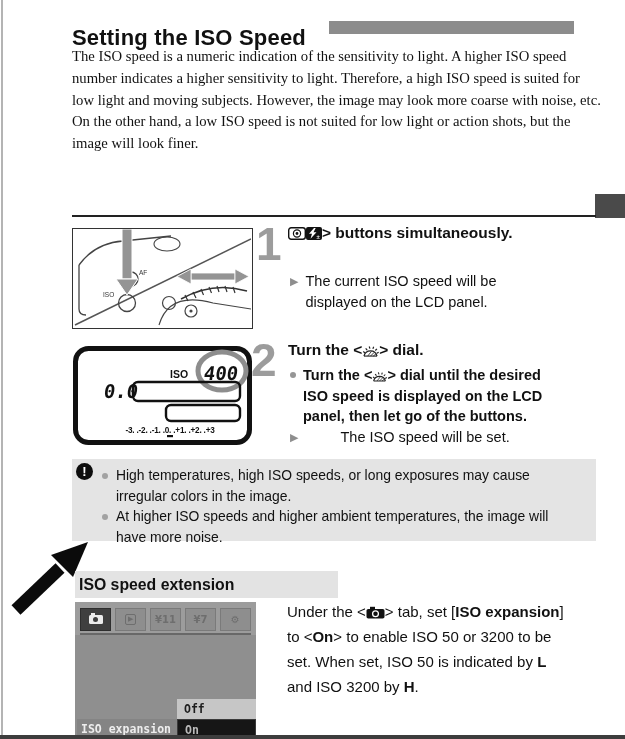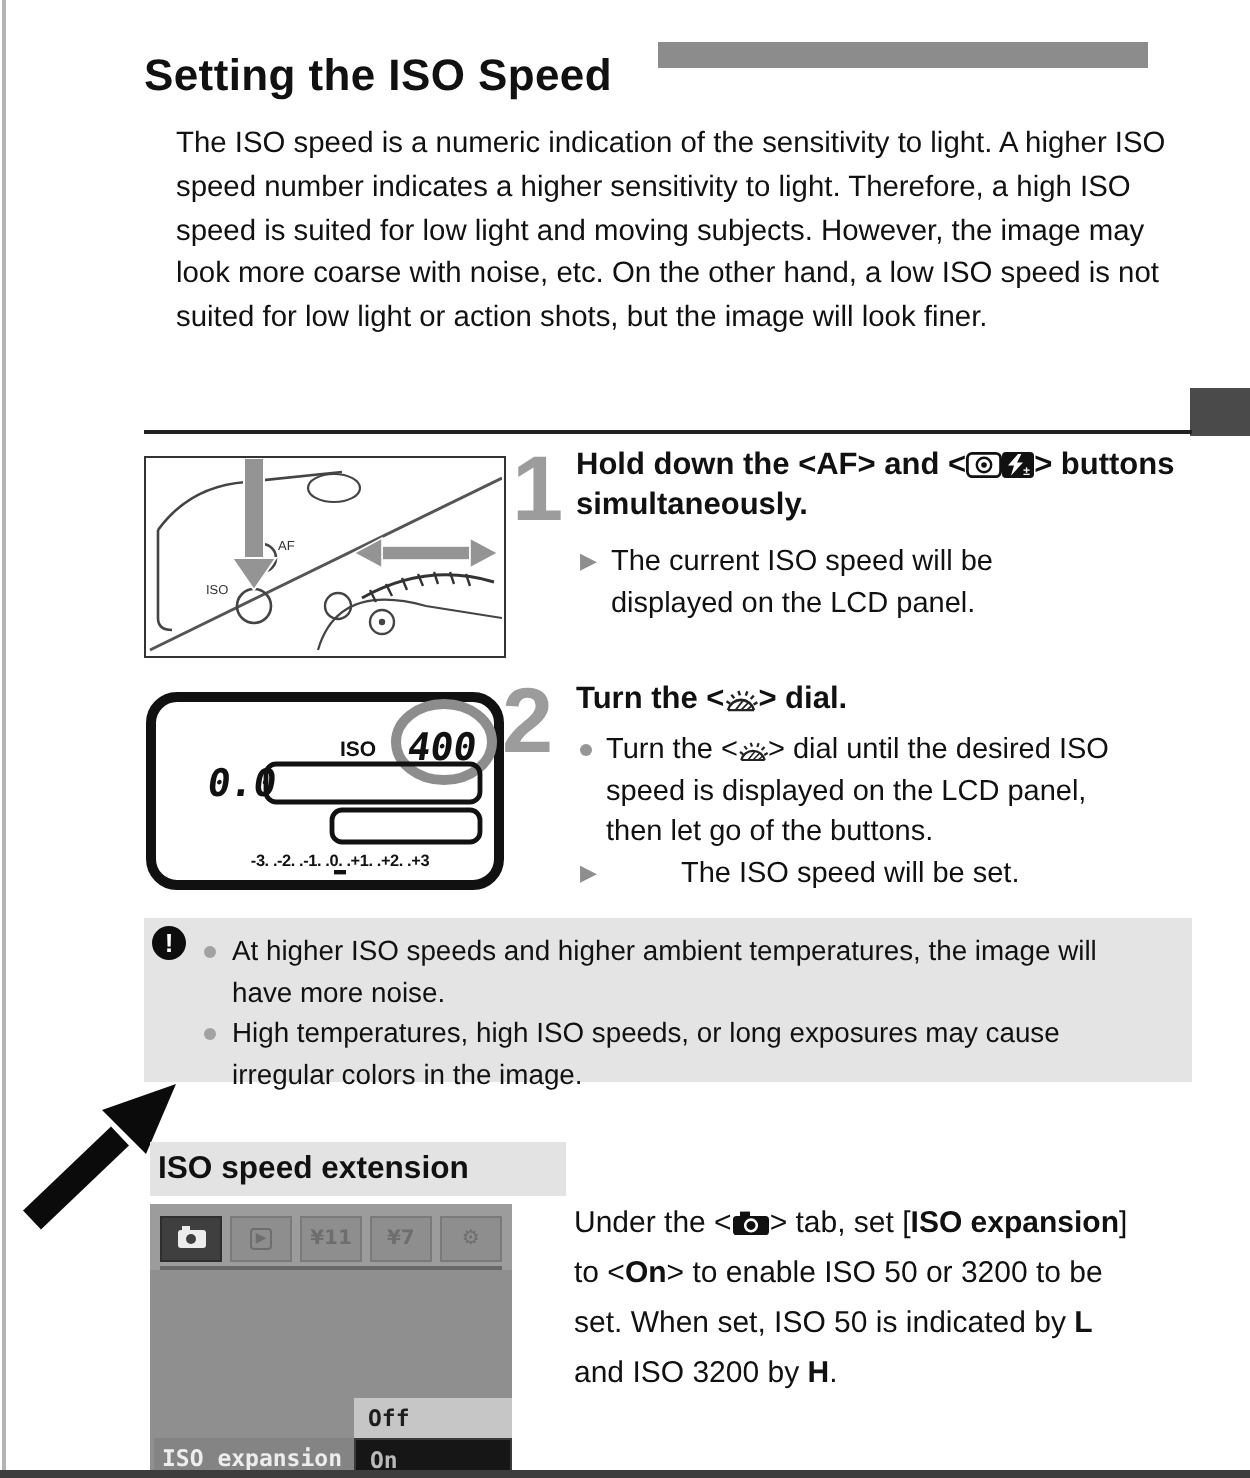--- a/index.html
+++ b/index.html
@@ -7,51 +7,51 @@
         font-family:"Liberation Sans",sans-serif;color:#111;}
 
   .leftedge{position:absolute;left:1px;top:0;width:2px;height:739px;background:#b4b4b4;}
   .botedge{position:absolute;left:0;top:735px;width:625px;height:4px;background:#3d3d3d;}
 
   .title{position:absolute;left:72px;top:10px;font-size:22px;font-weight:bold;letter-spacing:.2px;}
   .titlebar{position:absolute;left:329px;top:21px;width:245px;height:13px;background:#8c8c8c;}
   .pagetab{position:absolute;left:595px;top:194px;width:30px;height:24px;background:#4a4a4a;}
 
   .intro{position:absolute;left:72px;top:46px;width:533px;font-size:14.7px;line-height:21.8px;}
-  .intro p{margin:16px;}
+  .intro p{margin:0;font-family:Liberation Serif, serif;}
   .rule{position:absolute;left:72px;top:215px;width:524px;height:1.5px;background:#222;}
 
   .illus1{position:absolute;left:72px;top:228px;width:181px;height:101px;border:1.5px solid #333;
           box-sizing:border-box;background:#fff;}
   .lcd{position:absolute;left:72px;top:345px;width:181px;height:101px;}
 
   .stepnum{position:absolute;font-size:46px;font-weight:bold;color:#9c9c9c;line-height:1;}
   #num1{left:256px;top:221px;} #num2{left:251px;top:337px;}
 
   .step-head{position:absolute;left:288px;width:315px;font-size:15.5px;font-weight:bold;line-height:20px;margin:0;}
   #head1{top:223px;} #head2{top:340px;}
 
   .ritem{position:absolute;left:290px;display:flex;gap:7px;font-size:14.5px;line-height:20.5px;}
   .rmark{color:#8e8e8e;font-size:11px;line-height:20px;flex:0 0 auto;}
   .bdot{flex:0 0 auto;width:6px;height:6px;border-radius:50%;background:#969696;margin-top:7px;}
   #res1{top:271px;} #res1 .rtext{width:238px;}
-  #bul2{top:365px;} #bul2 .rtext{width:266px;}
+  #bul2{top:365px;} #bul2 .rtext{width:266px;font-weight:bold;}
   #res2{top:427px;} #res2 .rtext{width:280px;margin-left:35px;}
 
   .caution{position:absolute;left:72px;top:459px;width:524px;height:82px;background:#e4e4e4;}
   .cicon{position:absolute;left:4px;top:4px;width:17px;height:17px;border-radius:50%;background:#0d0d0d;
          color:#fff;font-weight:bold;font-size:13px;text-align:center;line-height:17px;}
   .clist{position:absolute;left:30px;top:6px;width:488px;}
   .citem{display:flex;gap:8px;font-size:13.9px;line-height:20.5px;}
   .citem .bdot{background:#a2a2a2;margin-top:8px;}
   .citem .rtext{width:462px;}
 
   .annot{position:absolute;left:4px;top:536px;width:100px;height:82px;}
 
-  .extheading{position:absolute;left:75px;top:571px;width:208px;height:27px;background:#e3e3e3;
+  .extheading{position:absolute;left:75px;top:571px;width:263px;height:27px;background:#e3e3e3;
               font-size:15.8px;font-weight:bold;line-height:27px;padding-left:4px;box-sizing:border-box;}
 
   .shot{position:absolute;left:75px;top:602px;width:181px;height:137px;background:#9c9c9c;overflow:hidden;}
   .shotbody{position:absolute;left:0;top:33px;right:0;bottom:0;background:#8f8f8f;}
   .tabs{position:absolute;left:5px;top:6px;right:5px;height:23px;display:flex;gap:3.5px;
         border-bottom:2px solid #686868;padding-bottom:2px;}
   .mtab{flex:1;background:#8e8e8e;border:1px solid #7a7a7a;display:flex;align-items:center;justify-content:center;
         color:#6e6e6e;font-size:10px;font-weight:bold;font-family:"DejaVu Sans",sans-serif;box-sizing:border-box;}
   .mtab.sel{background:#3f3f3f;border-color:#2e2e2e;}
   .playbox{border:1.3px solid #6e6e6e;border-radius:2px;font-size:7px;line-height:9px;padding:0 2px;}
@@ -108,21 +108,21 @@
       <path d="M112,66 l3,6 M120,63 l3,6 M128,60 l2.5,6 M136,58 l2.5,6 M144,57 l2,6 M152,57 l2,6 M160,58 l2,6" stroke="#333" stroke-width="1.2"></path>
       <g fill="#949494" stroke="#ffffff" stroke-width="0.8">
         <rect x="118" y="44" width="44" height="7"></rect>
         <polygon points="118,40 118,55 104,47.5"></polygon>
         <polygon points="162,40 162,55 176,47.5"></polygon>
       </g>
     </svg>
   </div>
 
   <div class="stepnum" id="num1">1</div>
-  <h2 class="step-head" id="head1"><span>Hold down the &lt;AF&gt; and &lt;</span><span class="ic"><svg width="18" height="13" viewBox="0 0 18 13">
+  <h2 class="step-head" id="head1"><span class="ic"><svg width="18" height="13" viewBox="0 0 18 13">
           <rect x="0.7" y="0.7" width="16.6" height="11.6" rx="2.5" fill="none" stroke="#111" stroke-width="1.4"></rect>
           <circle cx="9" cy="6.5" r="3.6" fill="none" stroke="#111" stroke-width="1.2"></circle>
           <circle cx="9" cy="6.5" r="1.4" fill="#111"></circle>
         </svg></span><span class="ic"><svg width="16" height="13" viewBox="0 0 16 13">
           <rect width="16" height="13" rx="2" fill="#111"></rect>
           <polygon points="8,1 3,6.8 6,6.8 4.5,11.8 10.5,5.2 7.5,5.2 9.7,1" fill="#fff"></polygon>
           <text x="10.6" y="11.5" font-size="6" fill="#fff" font-weight="bold">±</text>
         </svg></span><span>&gt; buttons simultaneously.</span></h2>
   <div class="ritem" id="res1">
     <span class="rmark">▶</span>
@@ -167,25 +167,25 @@
   <div class="ritem" id="res2">
     <span class="rmark">▶</span>
     <span class="rtext">The ISO speed will be set.</span>
   </div>
 
   <div class="caution">
     <div class="cicon">!</div>
     <div class="clist">
       <div class="citem">
         <span class="bdot"></span>
-        <span class="rtext">At higher ISO speeds and higher ambient temperatures, the image will have more noise.</span>
+        <span class="rtext">High temperatures, high ISO speeds, or long exposures may cause irregular colors in the image.</span>
       </div>
       <div class="citem">
         <span class="bdot"></span>
-        <span class="rtext">High temperatures, high ISO speeds, or long exposures may cause irregular colors in the image.</span>
+        <span class="rtext">At higher ISO speeds and higher ambient temperatures, the image will have more noise.</span>
       </div>
     </div>
   </div>
 
   <svg class="annot" viewBox="0 0 100 82">
     <line x1="12" y1="74" x2="56" y2="32" stroke="#0b0b0b" stroke-width="13"></line>
     <polygon points="84,6 69,41 47,19" fill="#0b0b0b"></polygon>
   </svg>
 
   <div class="extheading">ISO speed extension</div>

